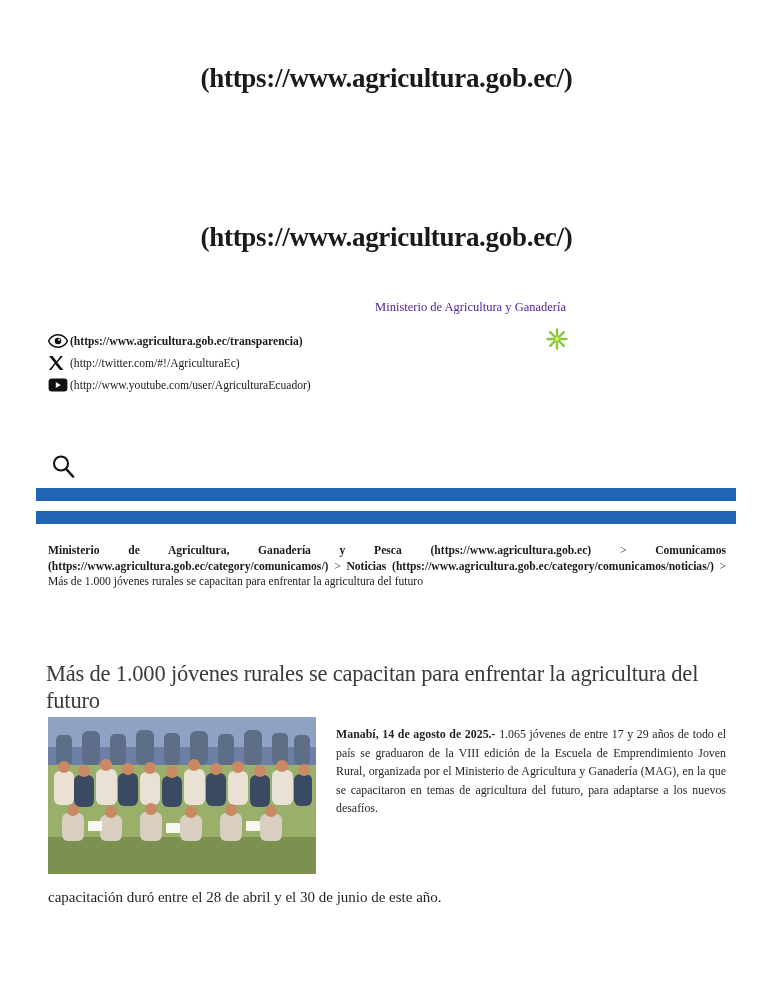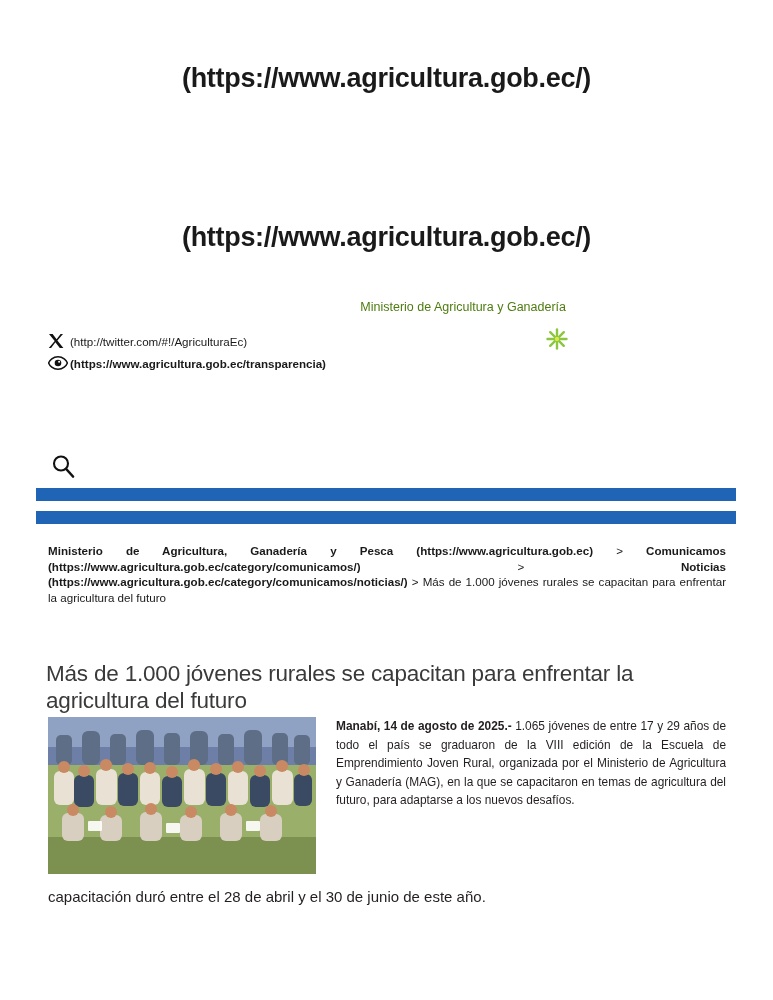--- a/index.html
+++ b/index.html
@@ -13,20 +13,21 @@
     font-family: "Liberation Sans", sans-serif;
     color: #231f20;
     position: relative;
     overflow: hidden;
   }
   .page {
     width: 614px;
     min-height: 1000px;
     position: relative;
     box-sizing: border-box;
+    font-family: Liberation Serif, serif;
   }
   
   .brand-link-1 {
     position: absolute;
     top: 63px;
     left: 0;
     width: 773px;
     text-align: center;
     font-size: 27px;
     font-weight: bold;
@@ -43,21 +44,21 @@
     font-weight: bold;
     letter-spacing: -0.3px;
     color: #1a1a1a;
   }
   
   .ministry {
     position: absolute;
     top: 300px;
     right: 48px;
     font-size: 12.5px;
-    color: #4d7c0f;
+    color: #4c1d95;
   }
   
   .flower {
     position: absolute;
     top: 327px;
     right: 45px;
     width: 24px;
     height: 24px;
   }
   
@@ -143,21 +144,21 @@
   .body-col {
     position: absolute;
     top: 717px;
     left: 336px;
     width: 390px;
     font-size: 11.9px;
     line-height: 18.6px;
     color: #231f20;
     text-align: justify;
   }
-  .body-col p { margin: 0 0 13px 0; }
+  .body-col p { margin: 8px 0 13px 0; }
   .body-col b { font-weight: bold; }
   .body-tail {
     position: absolute;
     top: 888px;
     left: 48px;
     width: 678px;
     font-size: 15px;
     line-height: 18.6px;
     color: #231f20;
     text-align: justify;
@@ -180,42 +181,51 @@
         <line x1="12" y1="2.5" x2="12" y2="21.5"></line>
         <line x1="2.5" y1="12" x2="21.5" y2="12"></line>
         <line x1="5.2" y1="5.2" x2="18.8" y2="18.8"></line>
         <line x1="18.8" y1="5.2" x2="5.2" y2="18.8"></line>
       </g>
       <circle cx="12" cy="12" r="2.2" fill="#d9e84a"></circle>
     </svg>
   </div>
 
   <div class="social-list">
-
-    <div class="social-row">
-      <span class="social-ico">
-        <svg width="16" height="16" viewBox="0 0 16 16" aria-hidden="true">
-          <path d="M1 1h3.6l4 5.3L12.6 1H15l-5.6 6.6L15.4 15h-3.6L7.4 9.3 3.1 15H0.8l5.9-6.9L1 1z" fill="#111"></path>
-        </svg>
-      </span>
-      <span class="social-text">(http://twitter.com/#!/AgriculturaEc)</span>
-    </div>
 
     <div class="social-row bold">
       <span class="social-ico">
         <svg width="20" height="14" viewBox="0 0 20 14" aria-hidden="true">
           <path d="M10 0.8C5 0.8 1.6 4.2 0.6 7c1 2.8 4.4 6.2 9.4 6.2S18.4 9.8 19.4 7C18.4 4.2 15 0.8 10 0.8z" fill="none" stroke="#111" stroke-width="1.5"></path>
           <circle cx="10" cy="7" r="3.3" fill="#111"></circle>
           <circle cx="11.1" cy="5.8" r="1" fill="#fff"></circle>
         </svg>
       </span>
       <span class="social-text">(https://www.agricultura.gob.ec/transparencia)</span>
     </div>
 
-
+    <div class="social-row">
+      <span class="social-ico">
+        <svg width="16" height="16" viewBox="0 0 16 16" aria-hidden="true">
+          <path d="M1 1h3.6l4 5.3L12.6 1H15l-5.6 6.6L15.4 15h-3.6L7.4 9.3 3.1 15H0.8l5.9-6.9L1 1z" fill="#111"></path>
+        </svg>
+      </span>
+      <span class="social-text">(http://twitter.com/#!/AgriculturaEc)</span>
+    </div>
+
+
+    <div class="social-row">
+      <span class="social-ico">
+        <svg width="20" height="14" viewBox="0 0 20 14" aria-hidden="true">
+          <rect x="0.6" y="0.6" width="18.8" height="12.8" rx="3.2" fill="#111"></rect>
+          <path d="M7.8 4l5 3-5 3z" fill="#fff"></path>
+        </svg>
+      </span>
+      <span class="social-text">(http://www.youtube.com/user/AgriculturaEcuador)</span>
+    </div>
 
 
   </div>
 
   <div class="search-wrap">
     <svg width="26" height="26" viewBox="0 0 26 26" aria-hidden="true">
       <circle cx="11" cy="10.5" r="7" fill="none" stroke="#111" stroke-width="2.1"></circle>
       <line x1="16.2" y1="16" x2="23" y2="23.5" stroke="#111" stroke-width="2.6" stroke-linecap="round"></line>
     </svg>
   </div>

